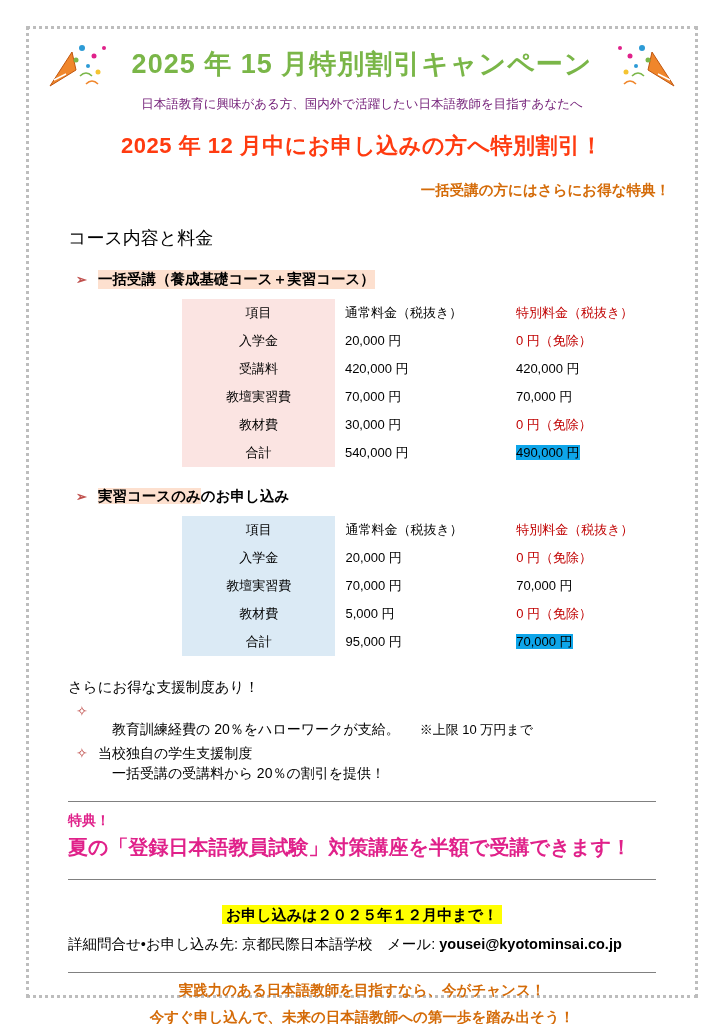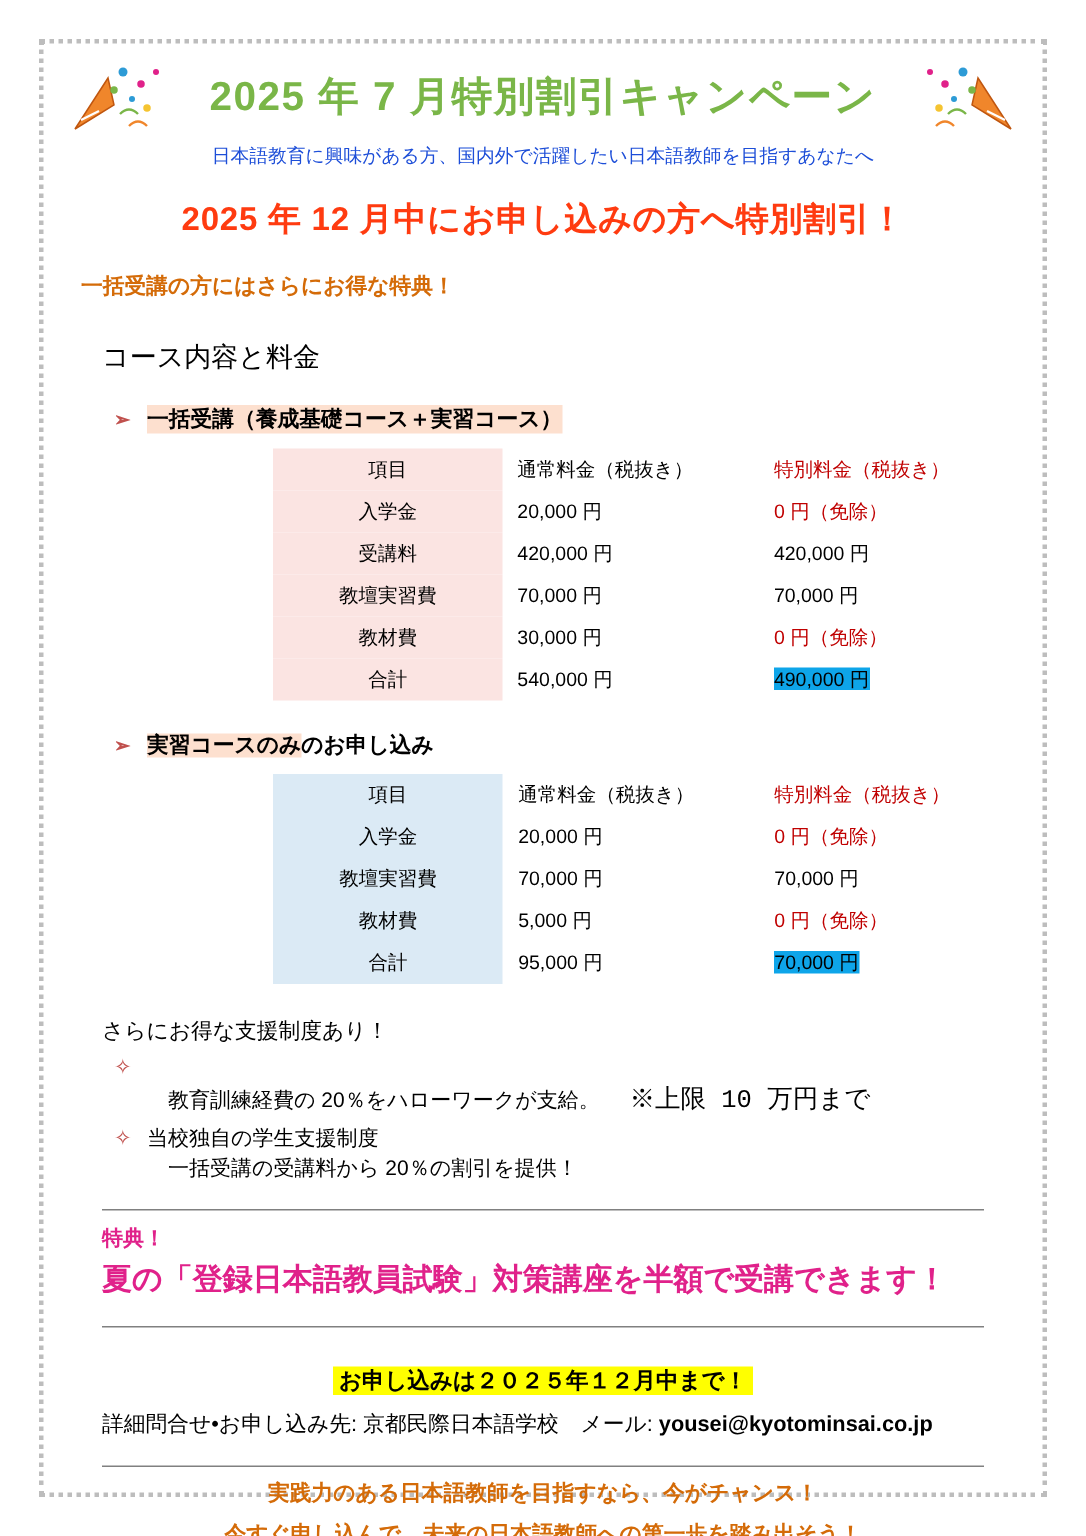--- a/index.html
+++ b/index.html
@@ -57,33 +57,33 @@
     width: 64px;
     height: 52px;
   }
   .confetti.left { left: -8px; }
   .confetti.right { right: -8px; }
 
   .subtitle {
     text-align: center;
     font-size: 12.5px;
     margin-top: 2px;
-    color: #1d4ed8;
+    color: #701a75;
   }
   .headline {
     text-align: center;
     font-size: 22px;
     font-weight: bold;
     color: #ff3b10;
     margin-top: 18px;
     letter-spacing: 0.5px;
     white-space: nowrap;
   }
   .bonus-line {
-    text-align: left;
+    text-align: right;
     font-size: 14.5px;
     font-weight: bold;
     color: #d46b08;
     margin-top: 20px;
   }
 
   
   .section-title {
     font-size: 18px;
     margin-top: 26px;
@@ -163,22 +163,21 @@
   .support-mark {
     color: #c0504d;
     width: 22px;
   }
   .support-sub {
     margin-left: 58px;
     font-size: 14px;
     margin-top: 2px;
   }
   .note-small {
-    font-size: 17px;
-    font-family: Liberation Mono, monospace;
+    font-size: 13px;
   }
 
   hr.rule {
     border: none;
     border-top: 1px solid #808080;
     margin: 18px 14px 0 14px;
   }
 
   .perk-title {
     color: #e0218a;
@@ -250,21 +249,21 @@
         <line x1="52" y1="44" x2="40" y2="36" stroke="#fff" stroke-width="1.5"></line>
         <circle cx="28" cy="8" r="3" fill="#2d9bd6"></circle>
         <circle cx="16" cy="16" r="2.5" fill="#e0218a"></circle>
         <circle cx="34" cy="20" r="2.5" fill="#7ab648"></circle>
         <circle cx="12" cy="32" r="2.5" fill="#f5c431"></circle>
         <circle cx="22" cy="26" r="2" fill="#2d9bd6"></circle>
         <circle cx="6" cy="8" r="2" fill="#e0218a"></circle>
         <path d="M18 36 q6 -6 12 0" stroke="#7ab648" stroke-width="1.6" fill="none"></path>
         <path d="M10 44 q6 -6 12 0" stroke="#f0862b" stroke-width="1.6" fill="none"></path>
       </svg>
-      <div class="title-main">2025 年 7 月特別割引キャンペーン</div>
+      <div class="title-main">2025 年 15 月特別割引キャンペーン</div>
     </div>
 
     <div class="subtitle">日本語教育に興味がある方、国内外で活躍したい日本語教師を目指すあなたへ</div>
     <div class="headline">2025 年 12 月中にお申し込みの方へ特別割引！</div>
     <div class="bonus-line">一括受講の方にはさらにお得な特典！</div>
 
     <div class="section-title">コース内容と料金</div>
 
     <div class="bullet-row">
       <span class="bullet-mark">➢</span>

